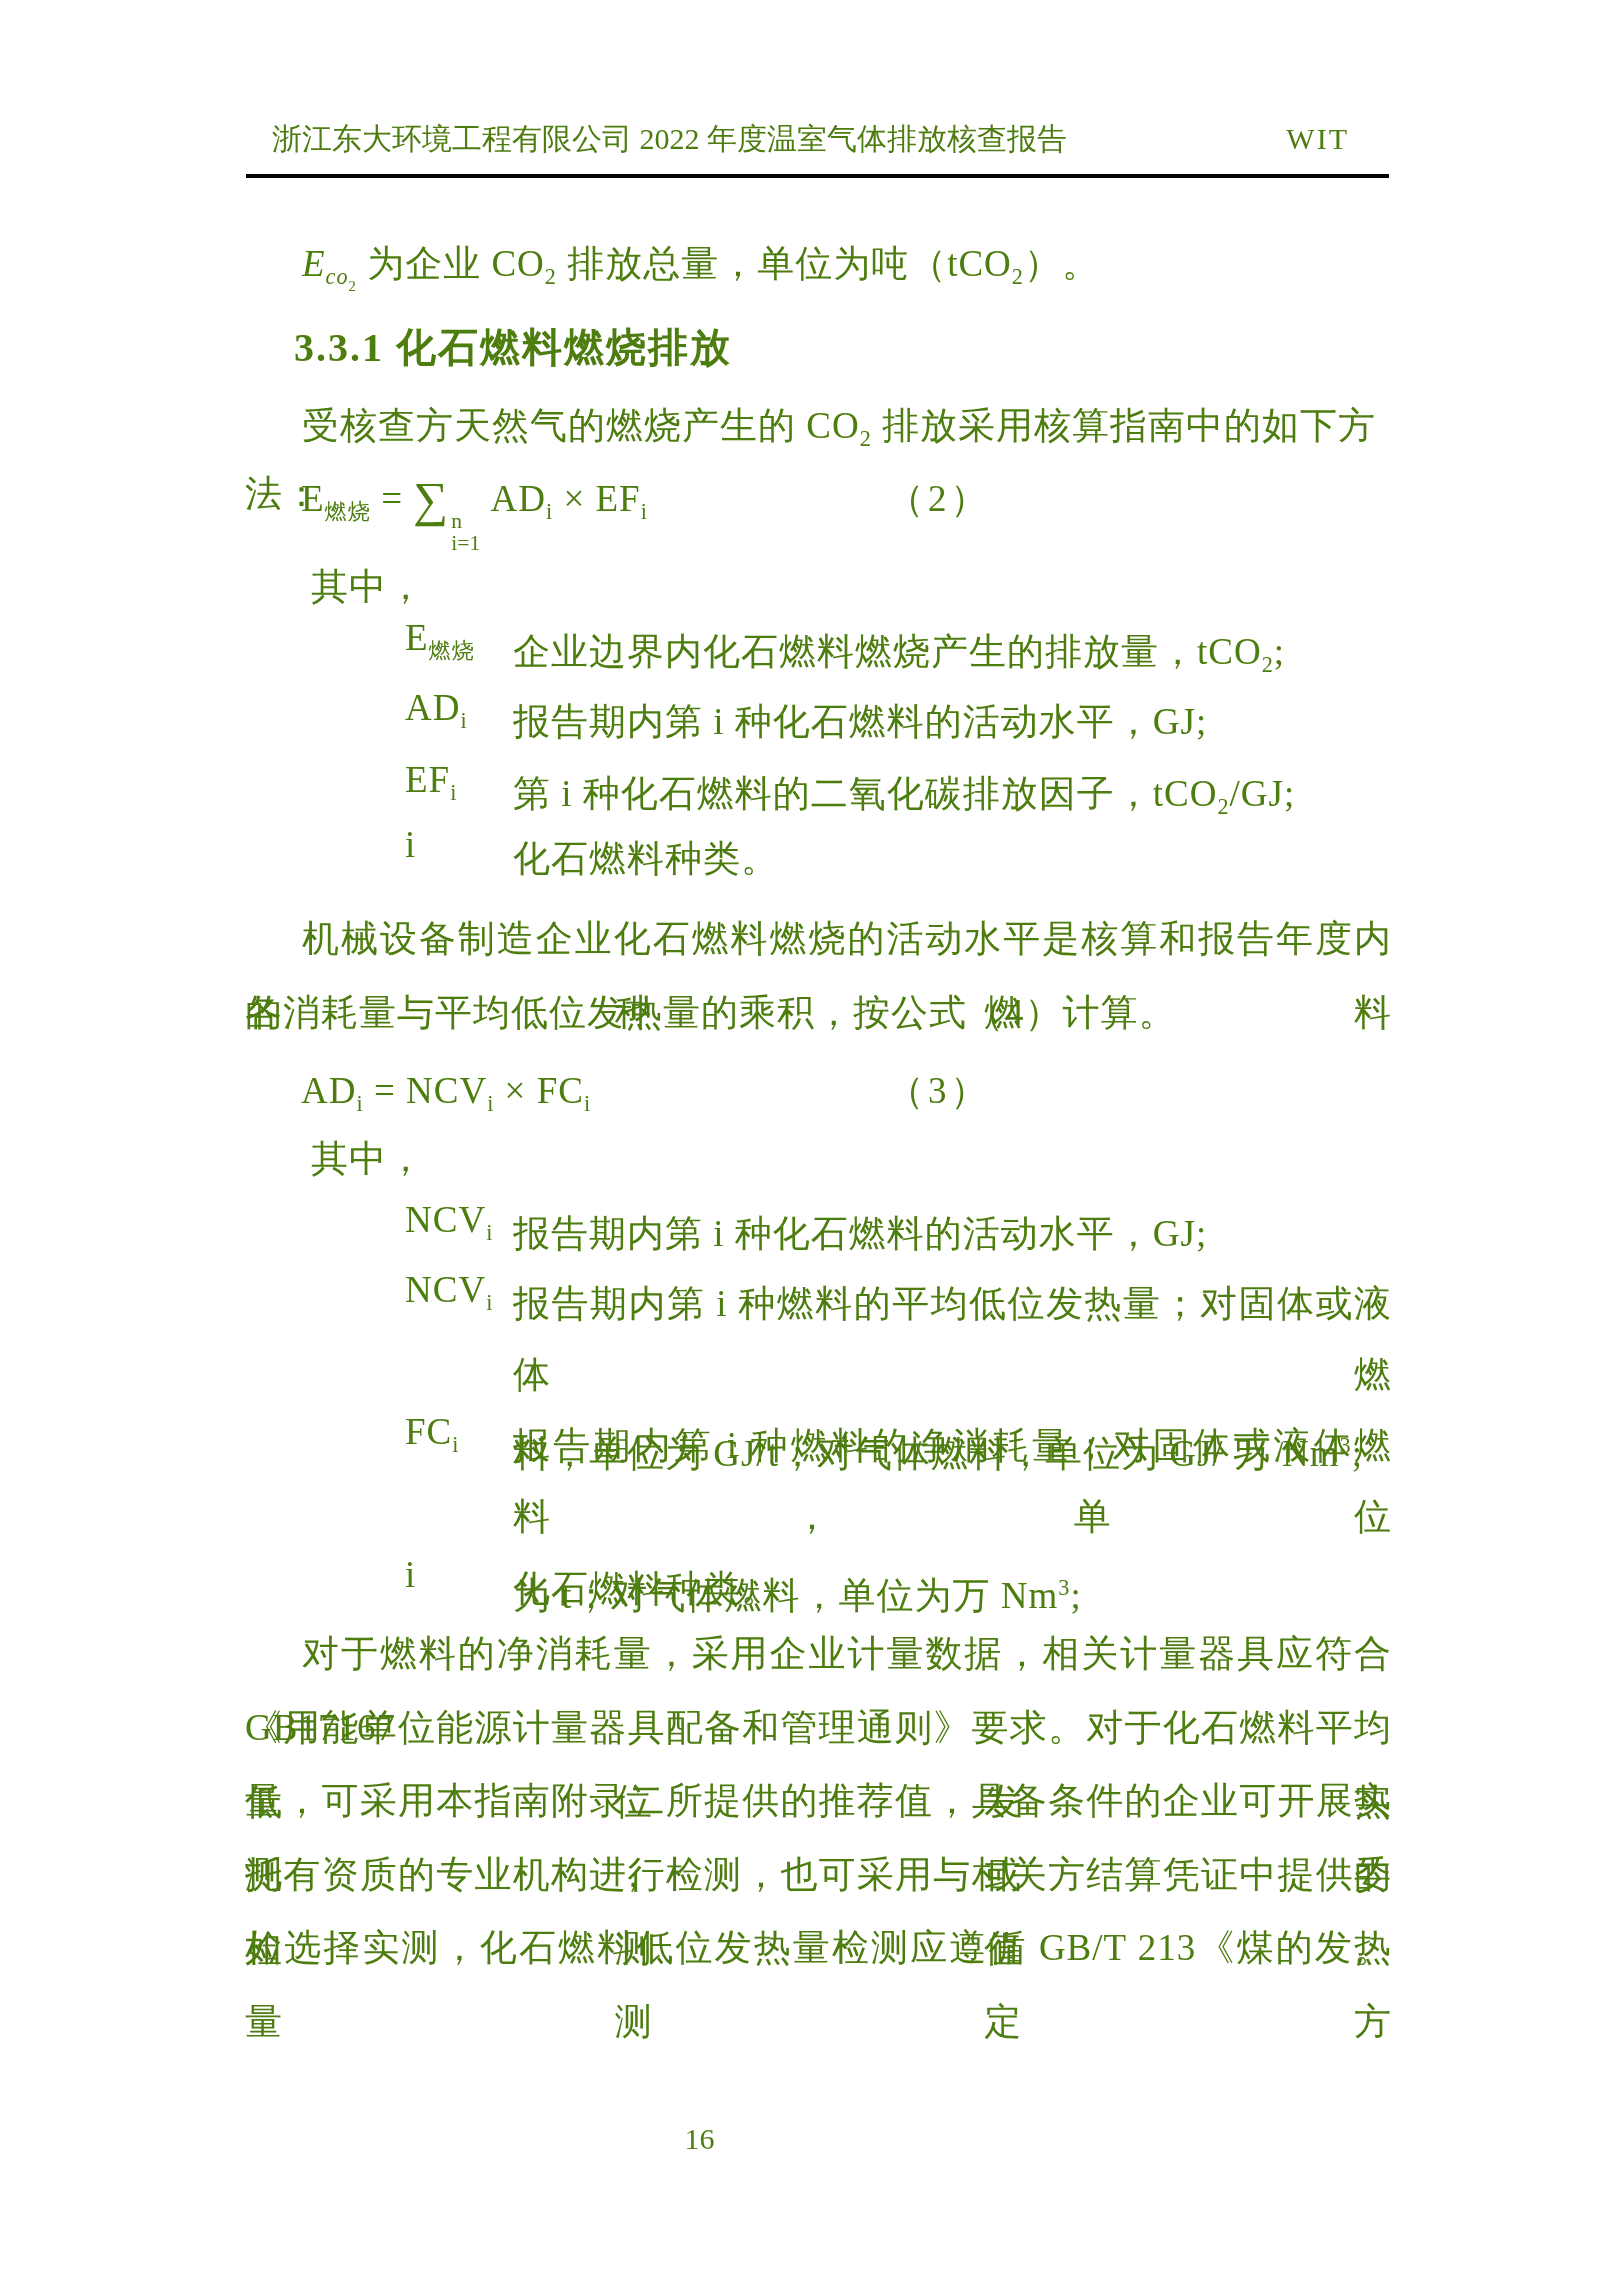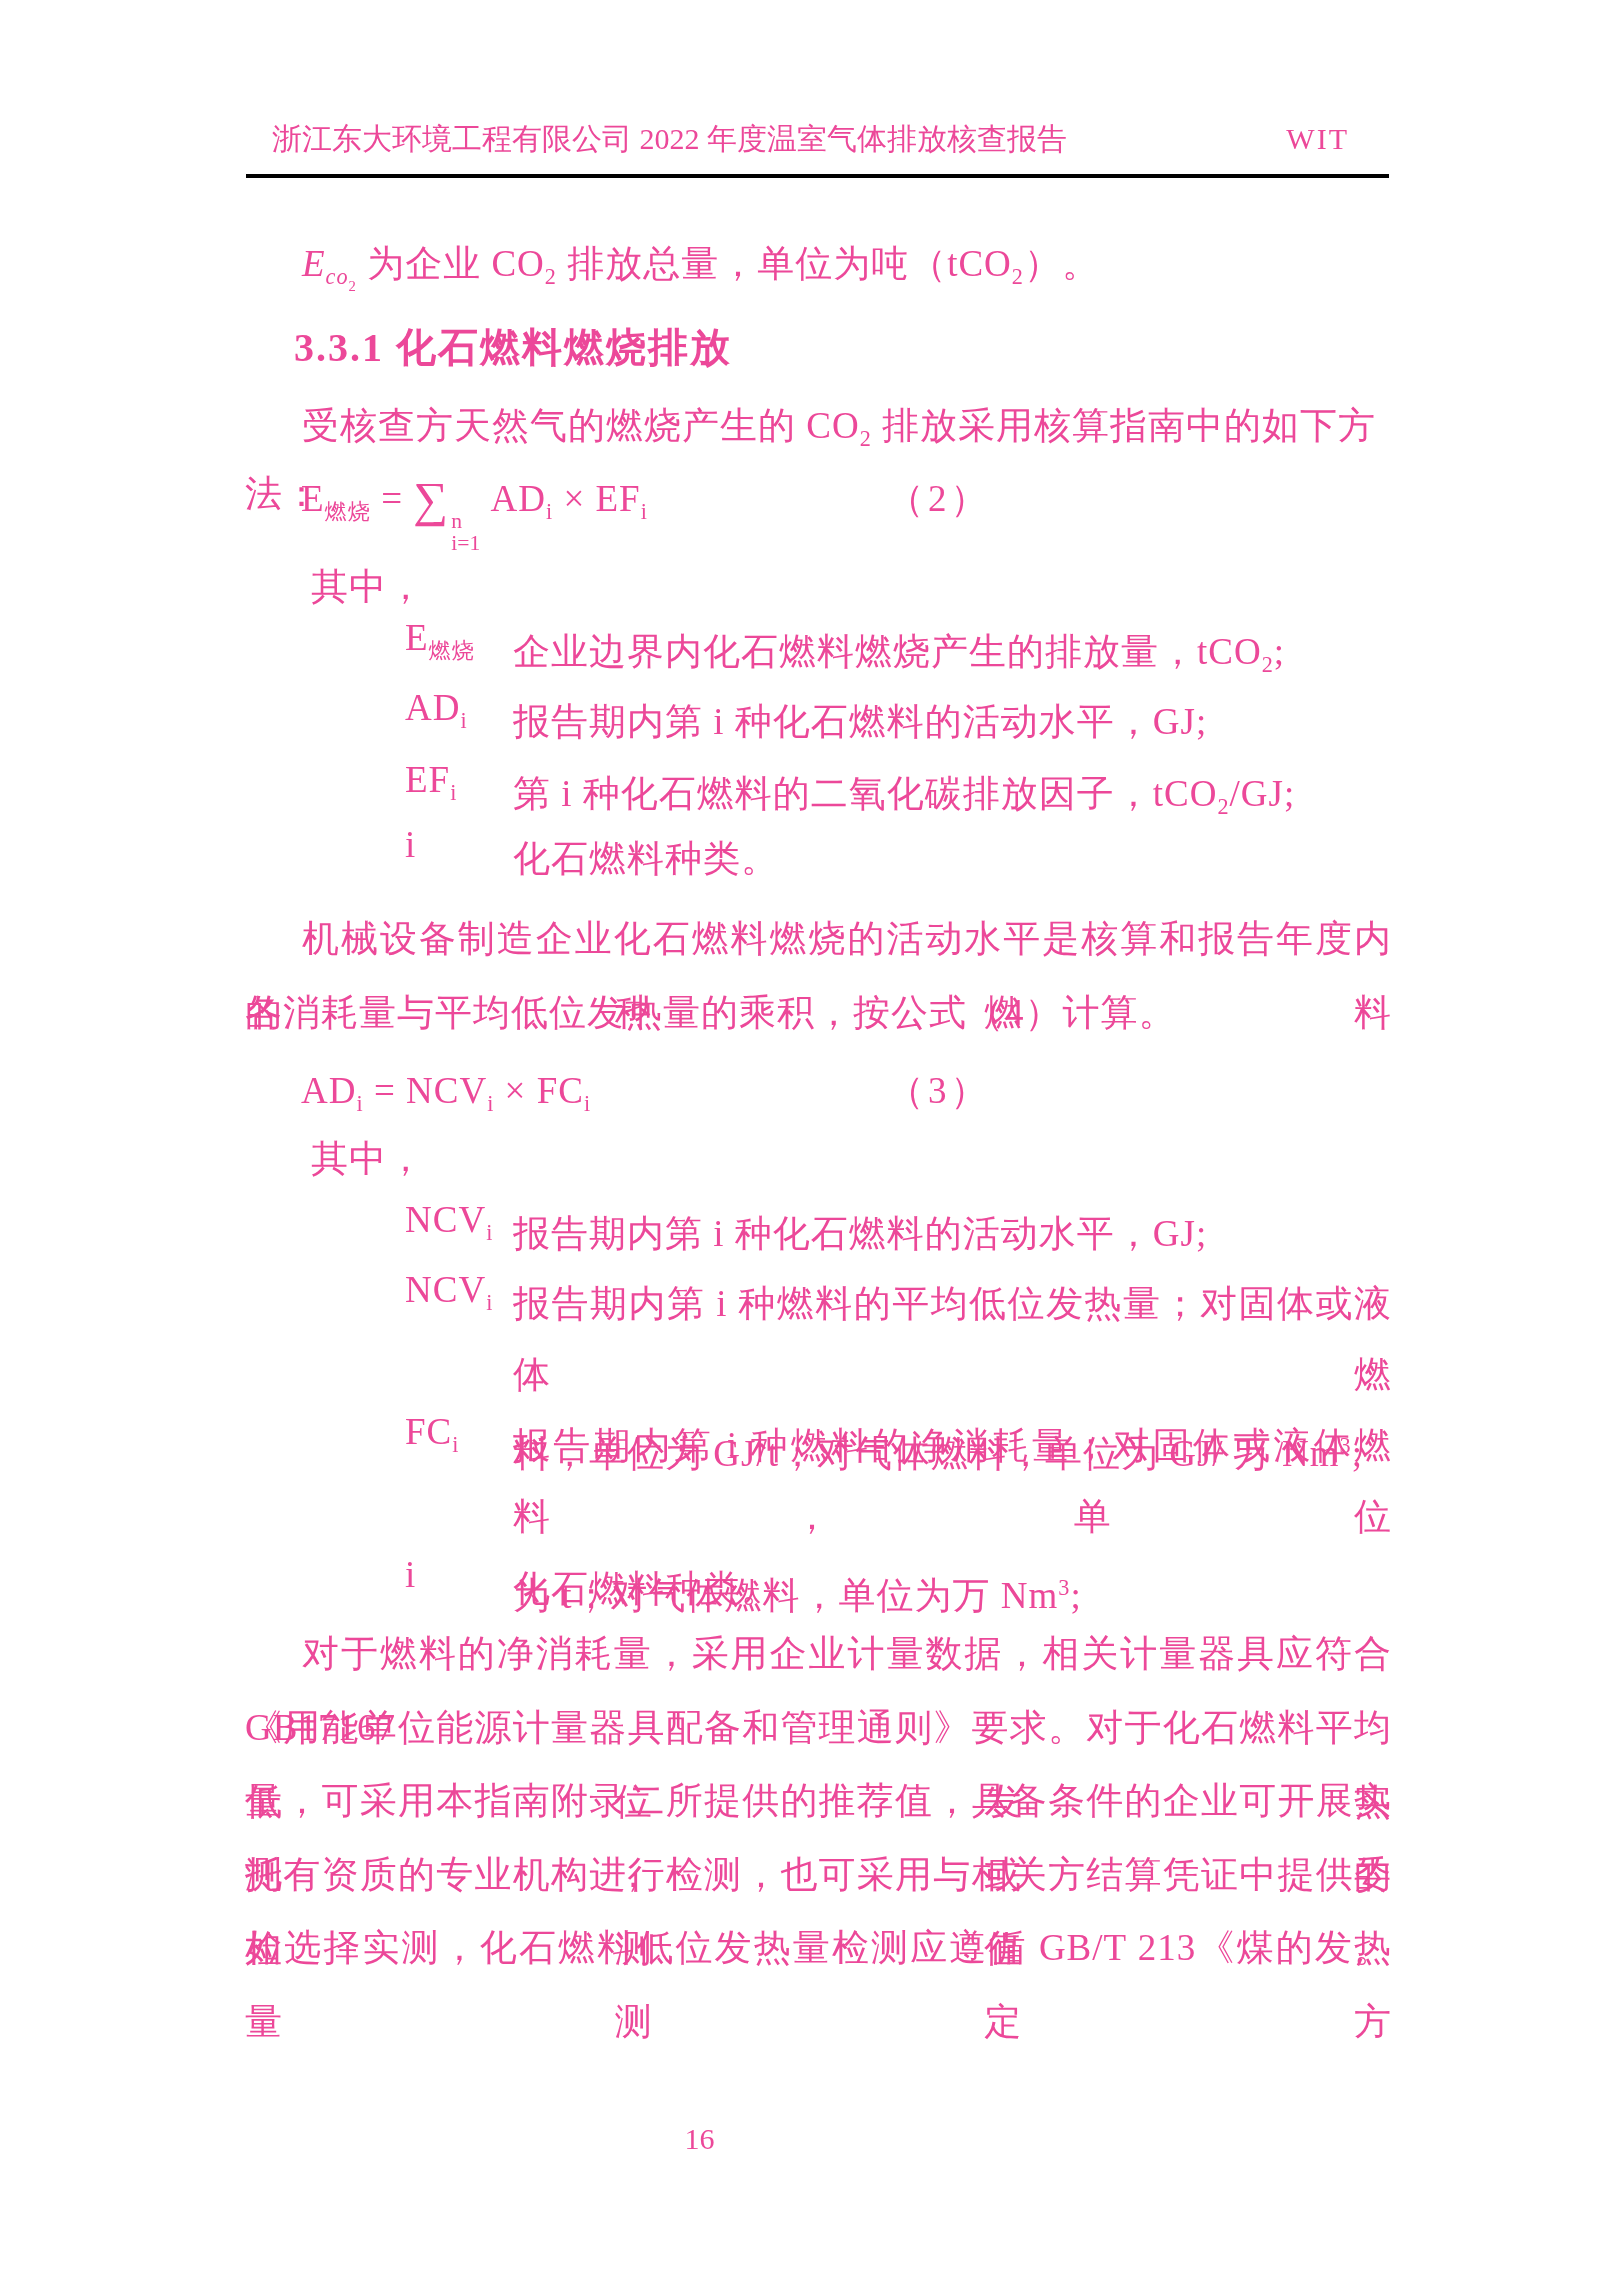--- a/index.html
+++ b/index.html
@@ -1,20 +1,20 @@
 <!DOCTYPE html>
 <html><head>
 <meta charset="utf-8">
 <style>
   html,body{margin:0;padding:0;background:#ffffff;}
   .page{
     position:relative;
     width:1621px;height:2292px;
     background:#ffffff;
-    color:#ec4899;
+    color:#4d7c0f;
     font-family:"Liberation Serif","DejaVu Serif",serif;
     overflow:hidden;
   }
   
   .hdr{
     position:absolute;top:116px;left:272px;width:1116px;
     display:flex;justify-content:space-between;
     font-size:30px;line-height:45px;
   }
   .hdr .mark{margin-right:39px;letter-spacing:2px;}

